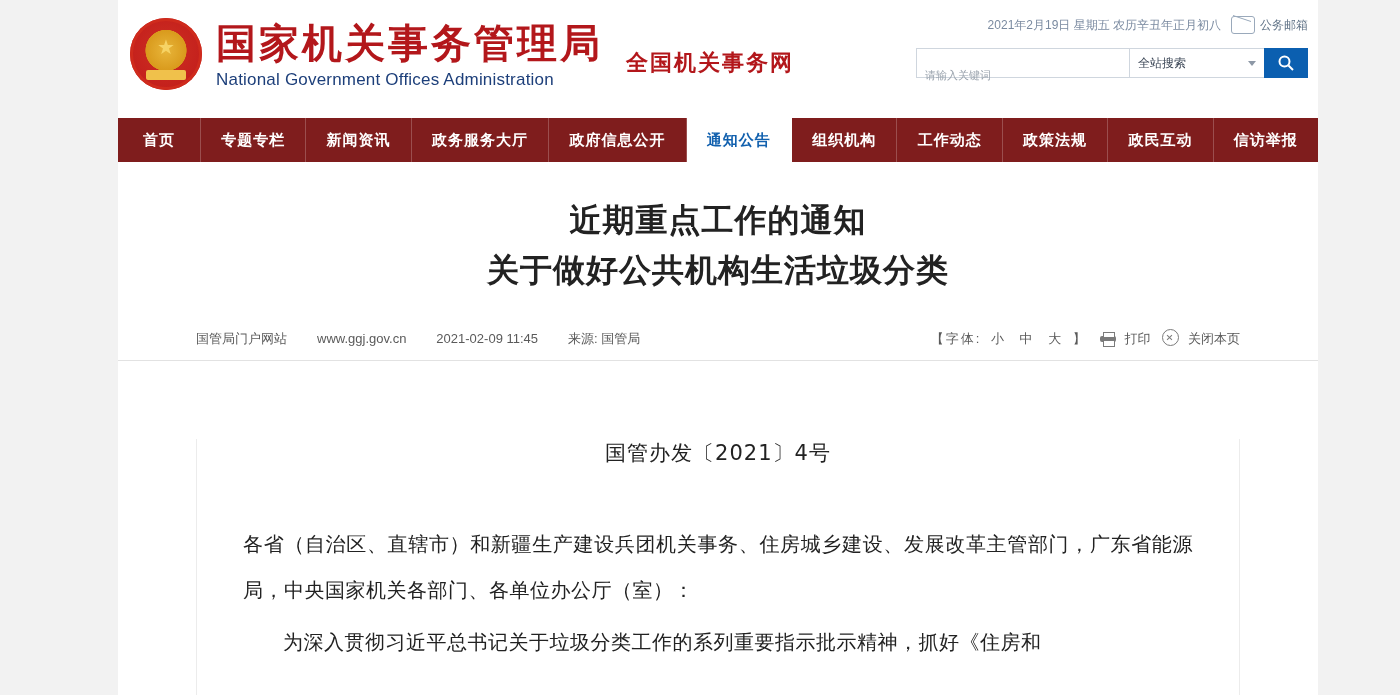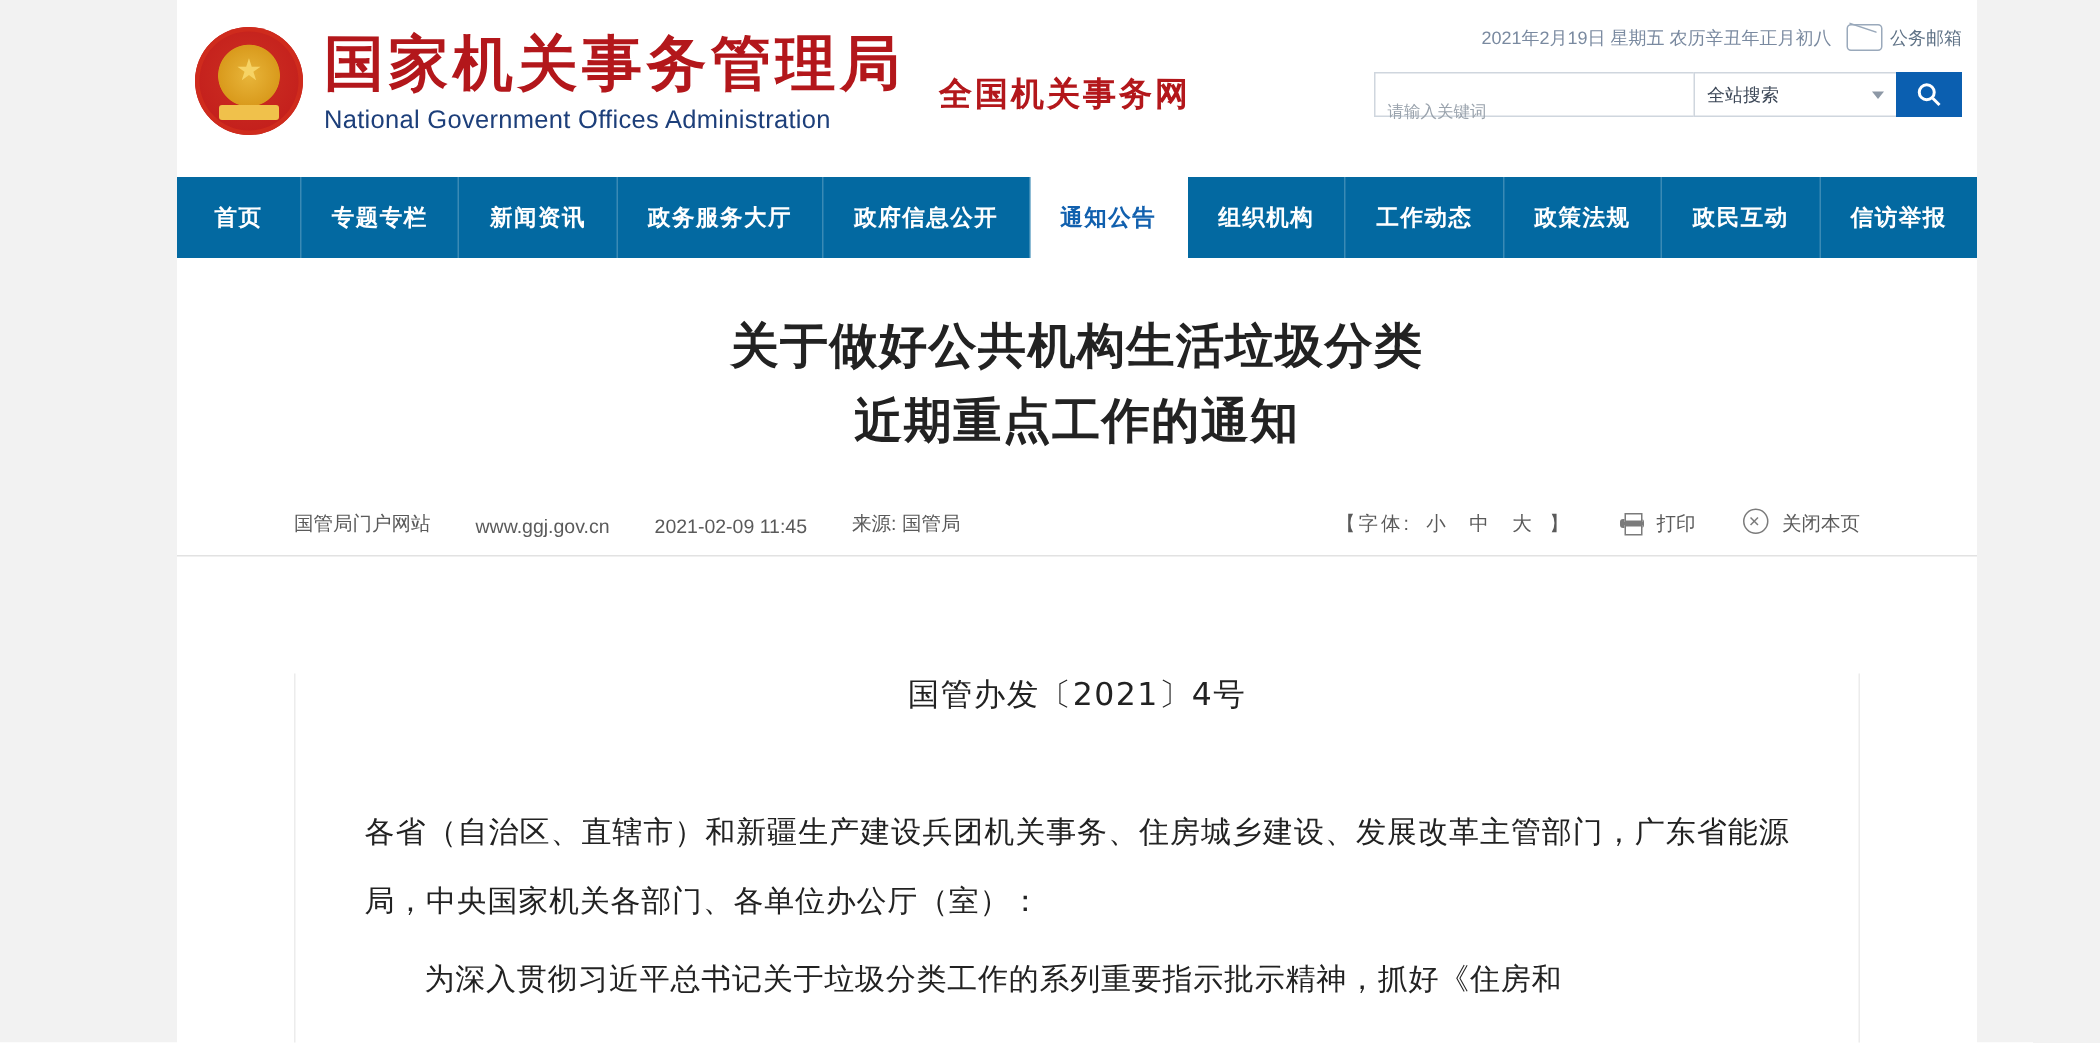--- a/index.html
+++ b/index.html
@@ -183,22 +183,22 @@
     color: #fff;
     display: flex;
     align-items: center;
     justify-content: center;
   }
   .search-btn svg { display:block; }
 
   
   .nav {
     display: flex;
-    height: 54px;
-    background: #0369a1;
+    height: 44px;
+    background: #7f1d1d;
     align-items: stretch;
   }
   .nav-item {
     flex: 1 1 auto;
     display: flex;
     align-items: center;
     justify-content: center;
     color: #ffffff;
     font-family: "DejaVu Sans", sans-serif;
     font-size: 15px;
@@ -226,22 +226,22 @@
   }
   .meta {
     margin-top: 34px;
     padding: 0 78px 12px 78px;
     display: flex;
     align-items: center;
     font-size: 13px;
     color: #5a5a5a;
     border-bottom: 1px solid #e2e2e2;
   }
-  .meta .left { display: flex; gap: 30px; align-items: flex-end; }
-  .meta .right { margin-left: auto; display: flex; gap: 32px; align-items: center; }
+  .meta .left { display: flex; gap: 30px; align-items: center; }
+  .meta .right { margin-left: auto; display: flex; gap: 12px; align-items: center; }
   .font-sizes { letter-spacing: 2px; }
   .font-sizes b { font-weight: normal; margin: 0 4px; }
   .icon-round {
     display: inline-block;
     width: 15px; height: 15px;
     border: 1px solid #7b7b7b;
     border-radius: 50%;
     position: relative;
     vertical-align: -3px;
     margin-right: 5px;
@@ -354,22 +354,22 @@
       <div class="nav-item">政府信息公开</div>
       <div class="nav-item active">通知公告</div>
       <div class="nav-item">组织机构</div>
       <div class="nav-item">工作动态</div>
       <div class="nav-item">政策法规</div>
       <div class="nav-item">政民互动</div>
       <div class="nav-item">信访举报</div>
     </div>
 
     <div class="article-title">
+      <div>近期重点工作的通知</div>
       <div>关于做好公共机构生活垃圾分类</div>
-      <div>近期重点工作的通知</div>
     </div>
 
     <div class="meta">
       <div class="left">
         <span>国管局门户网站</span>
         <span>www.ggj.gov.cn</span>
         <span>2021-02-09 11:45</span>
         <span>来源: 国管局</span>
       </div>
       <div class="right">

